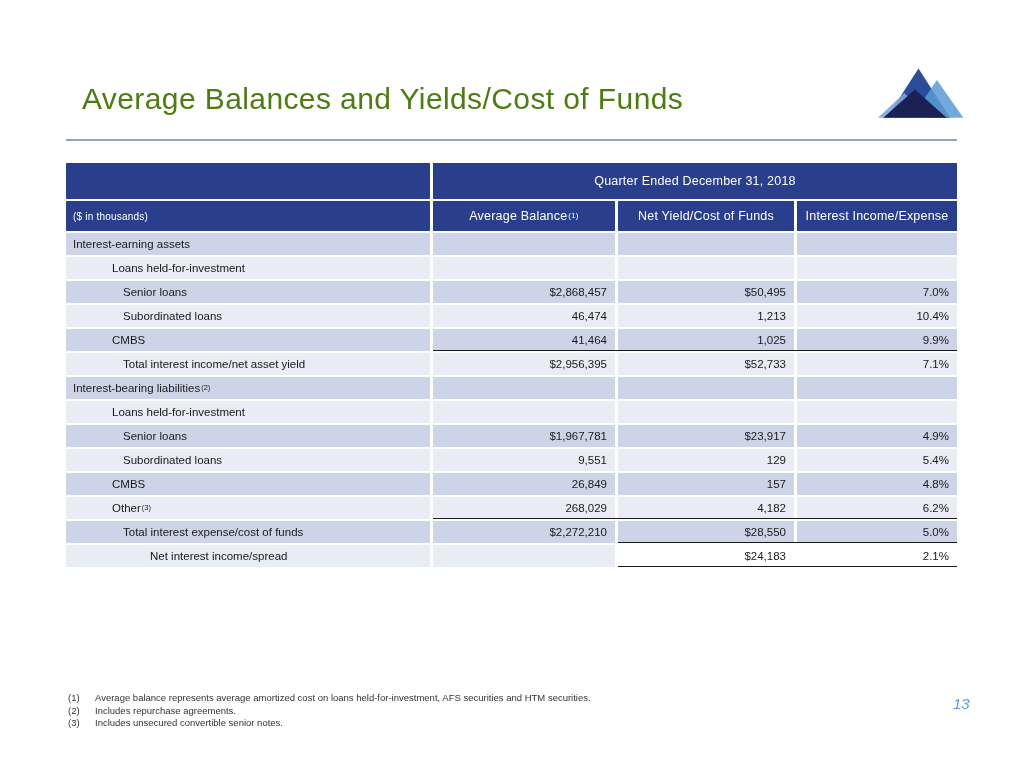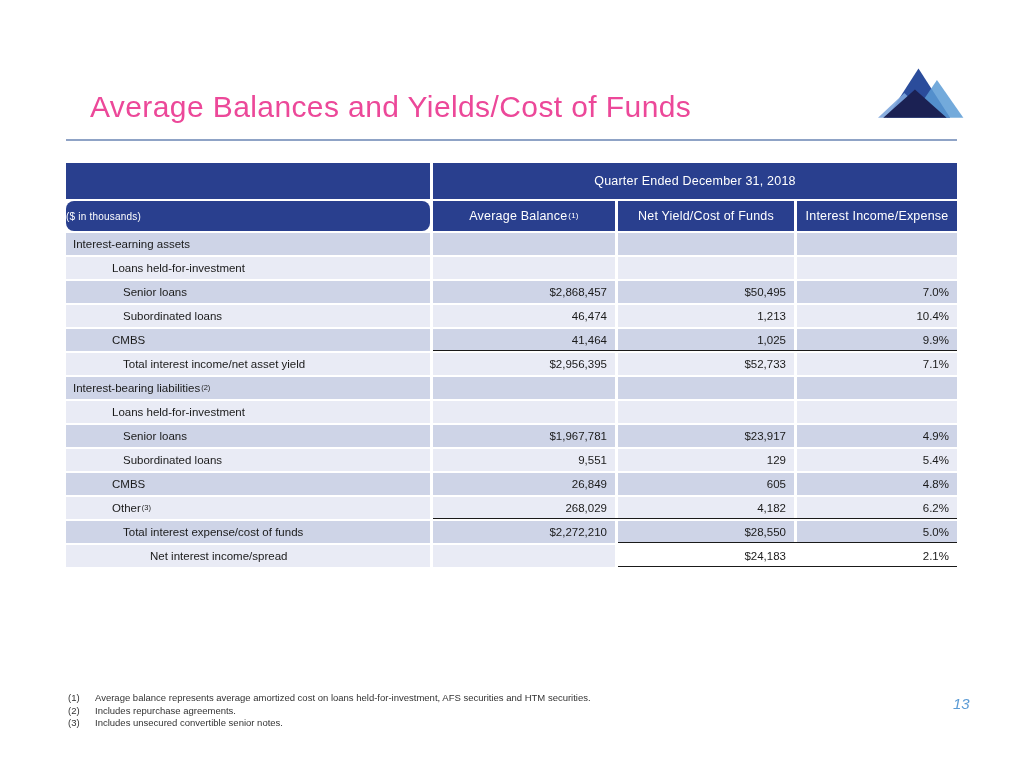--- a/index.html
+++ b/index.html
@@ -1,40 +1,40 @@
 <!DOCTYPE html>
 <html><head>
 <meta charset="utf-8">
 <style>
   html,body{margin:0;padding:0;background:#ffffff;}
   .slide{
     position:relative;width:1024px;height:768px;background:#ffffff;
     font-family:"Liberation Sans", sans-serif;overflow:hidden;
   }
   .page-title{
-    position:absolute;left:78px;top:78px;margin:12px;
-    font-size:30px;font-weight:400;letter-spacing:.4px;color:#ec4899;
+    position:absolute;left:78px;top:78px;margin:4px;
+    font-size:30px;font-weight:400;letter-spacing:.4px;color:#4d7c0f;
   }
   .title-rule{
     position:absolute;left:66px;top:139px;width:891px;height:2px;background:#8FA3C6;
   }
   .logo{position:absolute;left:878px;top:64px;width:88px;height:60px;}
 
   
   .fin-table{position:absolute;left:66px;top:163px;width:891px;}
   .grid4{display:grid;grid-template-columns:364px 182px 176px 160px;column-gap:3px;}
   .hrow1{display:grid;grid-template-columns:364px 524px;column-gap:3px;height:36px;}
   .hrow2{height:30px;margin-top:2px;}
   .hcell{
     background:#293F8E;color:#ffffff;height:100%;
     display:flex;align-items:center;justify-content:center;
     font-size:12.5px;letter-spacing:.2px;
   }
   .hcell sup{font-size:8px;line-height:0;margin-left:1px;}
-  .unit-cell{justify-content:flex-start;font-size:10px;box-sizing:border-box;border-radius:8px;}
+  .unit-cell{justify-content:flex-start;padding-left:7px;font-size:10px;box-sizing:border-box;}
   .trow{position:relative;height:22px;margin-top:2px;}
   .cell{
     height:100%;display:flex;align-items:center;
     font-size:11.5px;color:#1a1a1a;box-sizing:border-box;white-space:nowrap;
   }
   .cell sup{font-size:7.5px;line-height:0;margin-left:1px;}
   .band-dark{background:#CED4E7;}
   .band-light{background:#E9EBF5;}
   .cell-white{background:#ffffff;}
   .num{justify-content:flex-end;padding-right:8px;}
@@ -150,21 +150,21 @@
         </div>
         <div class="trow grid4">
           <div class="cell label ind2 band-light">Subordinated loans</div>
           <div class="cell num band-light">9,551</div>
           <div class="cell num band-light">129</div>
           <div class="cell num band-light">5.4%</div>
         </div>
         <div class="trow grid4">
           <div class="cell label ind1 band-dark">CMBS</div>
           <div class="cell num band-dark">26,849</div>
-          <div class="cell num band-dark">605</div>
+          <div class="cell num band-dark">157</div>
           <div class="cell num band-dark">4.8%</div>
         </div>
         <div class="trow grid4">
           <div class="cell label ind1 band-light">Other<sup>(3)</sup></div>
           <div class="cell num band-light">268,029</div>
           <div class="cell num band-light">4,182</div>
           <div class="cell num band-light">6.2%</div>
           <div class="rule rule-data3"></div>
         </div>
         <div class="trow grid4">

